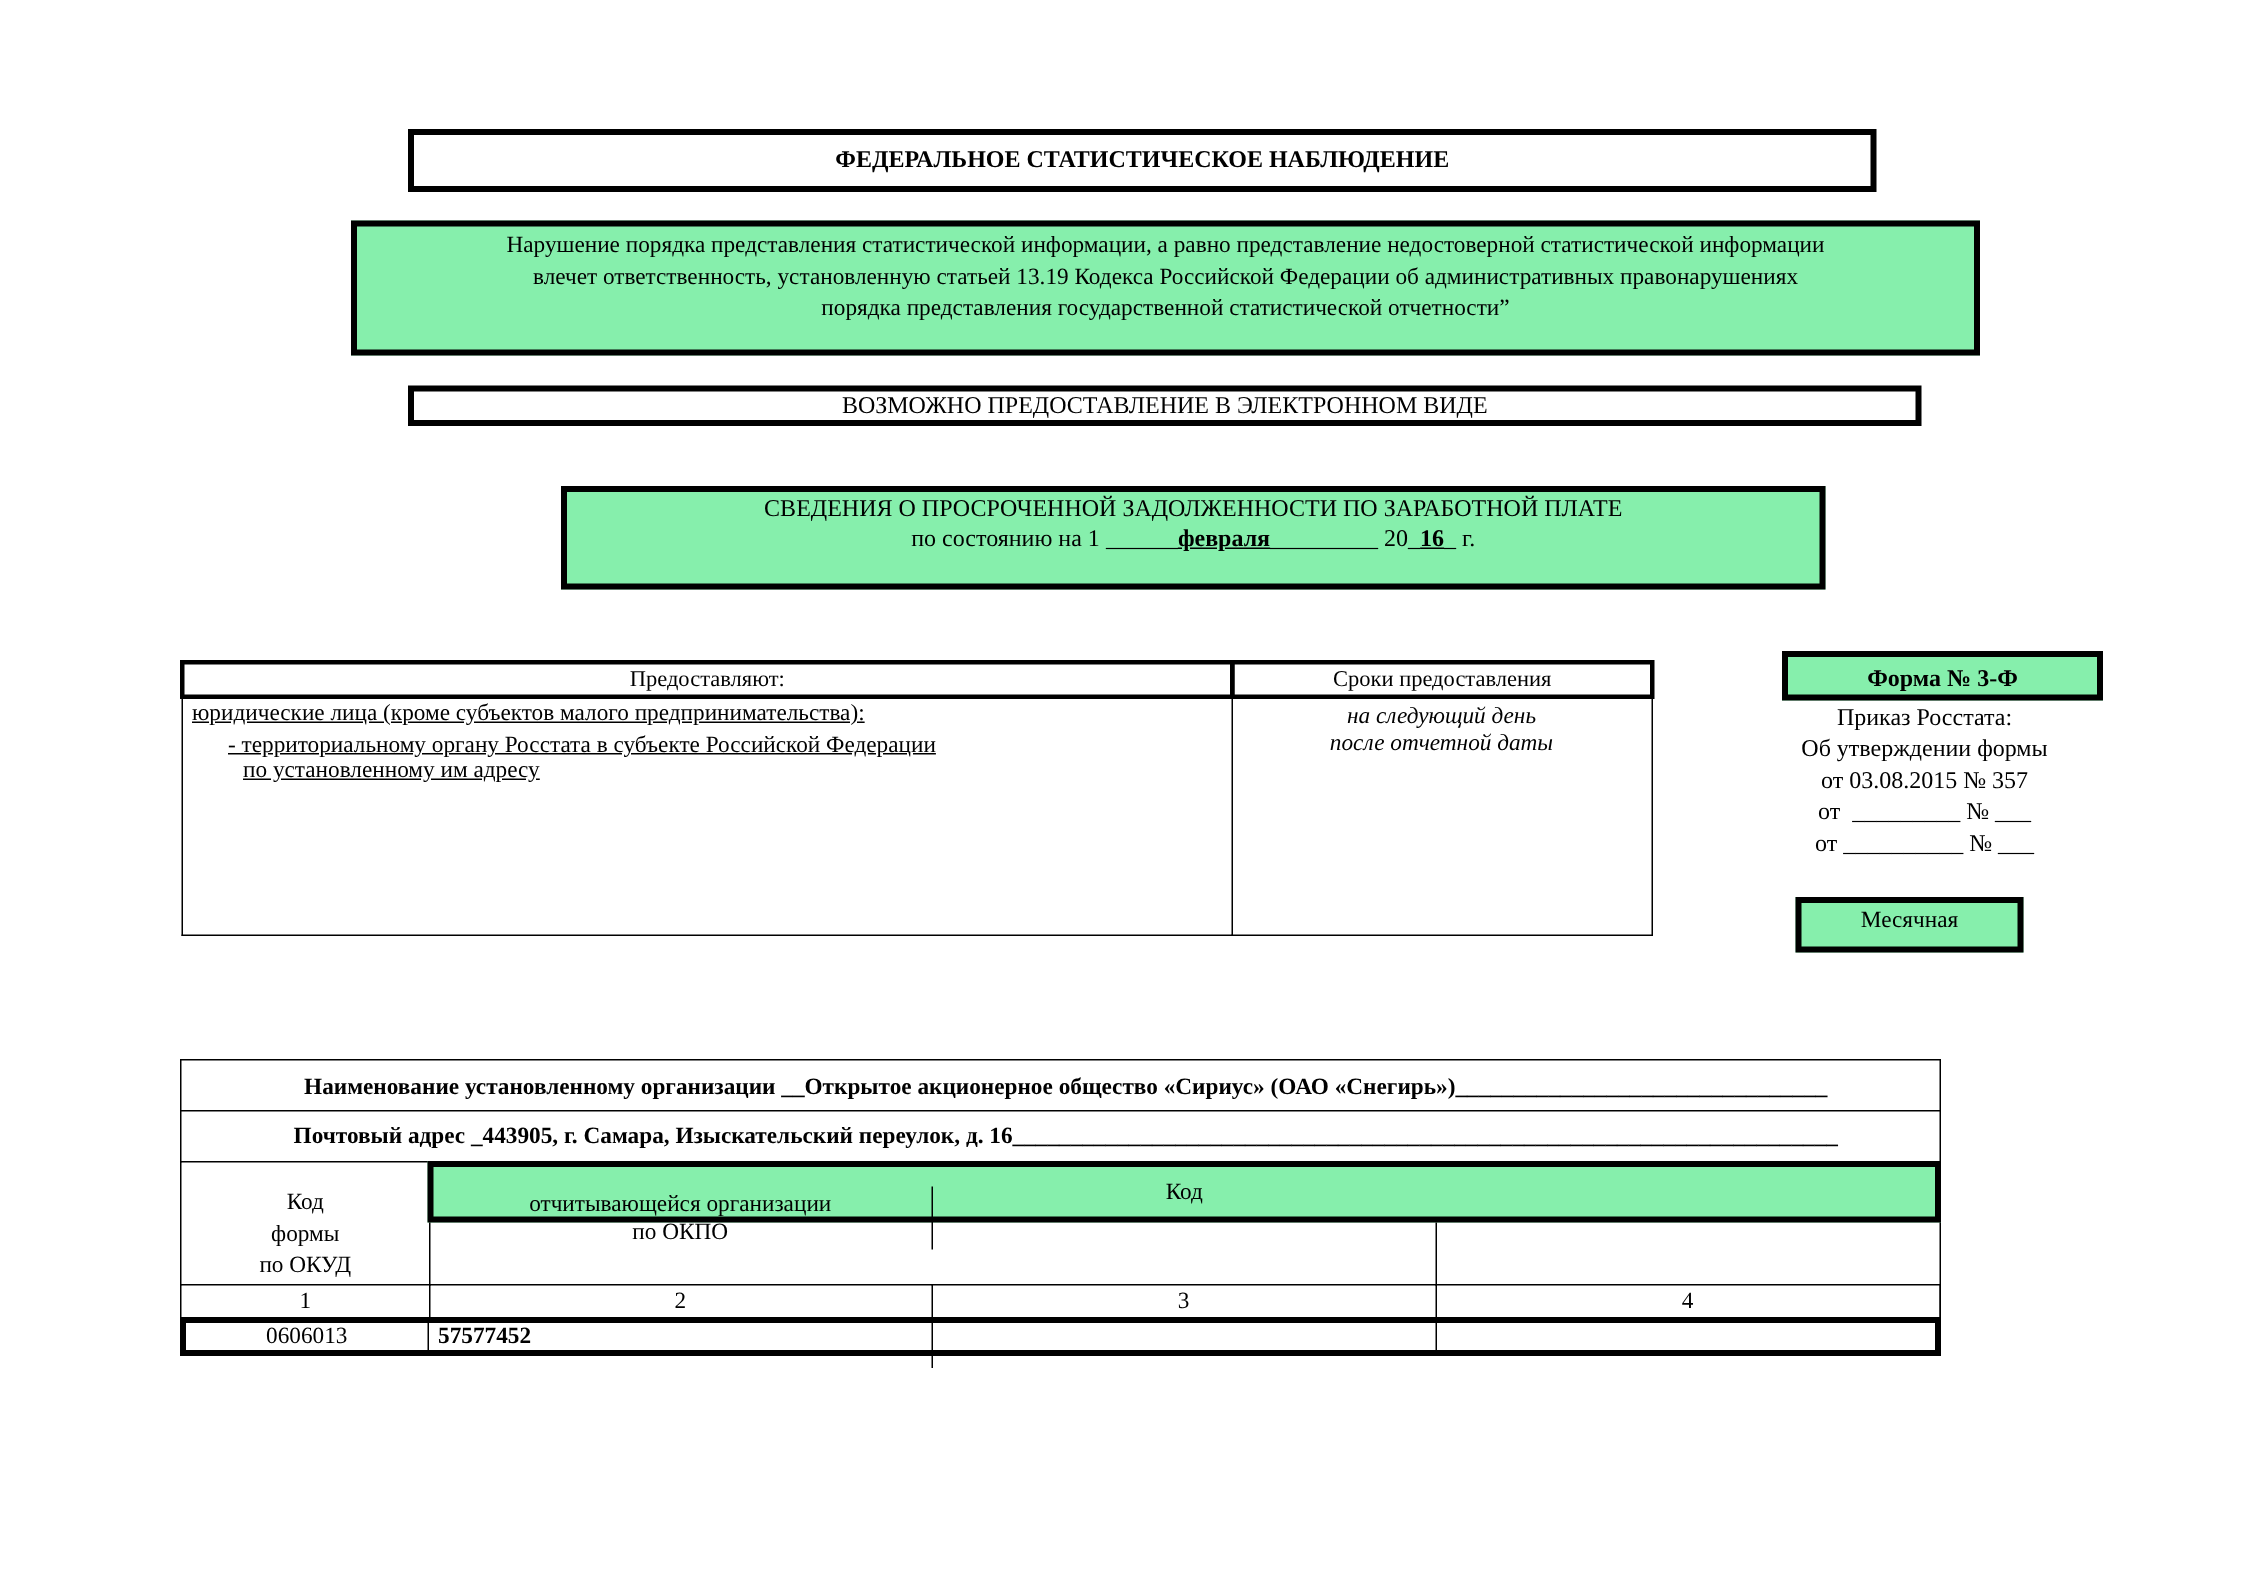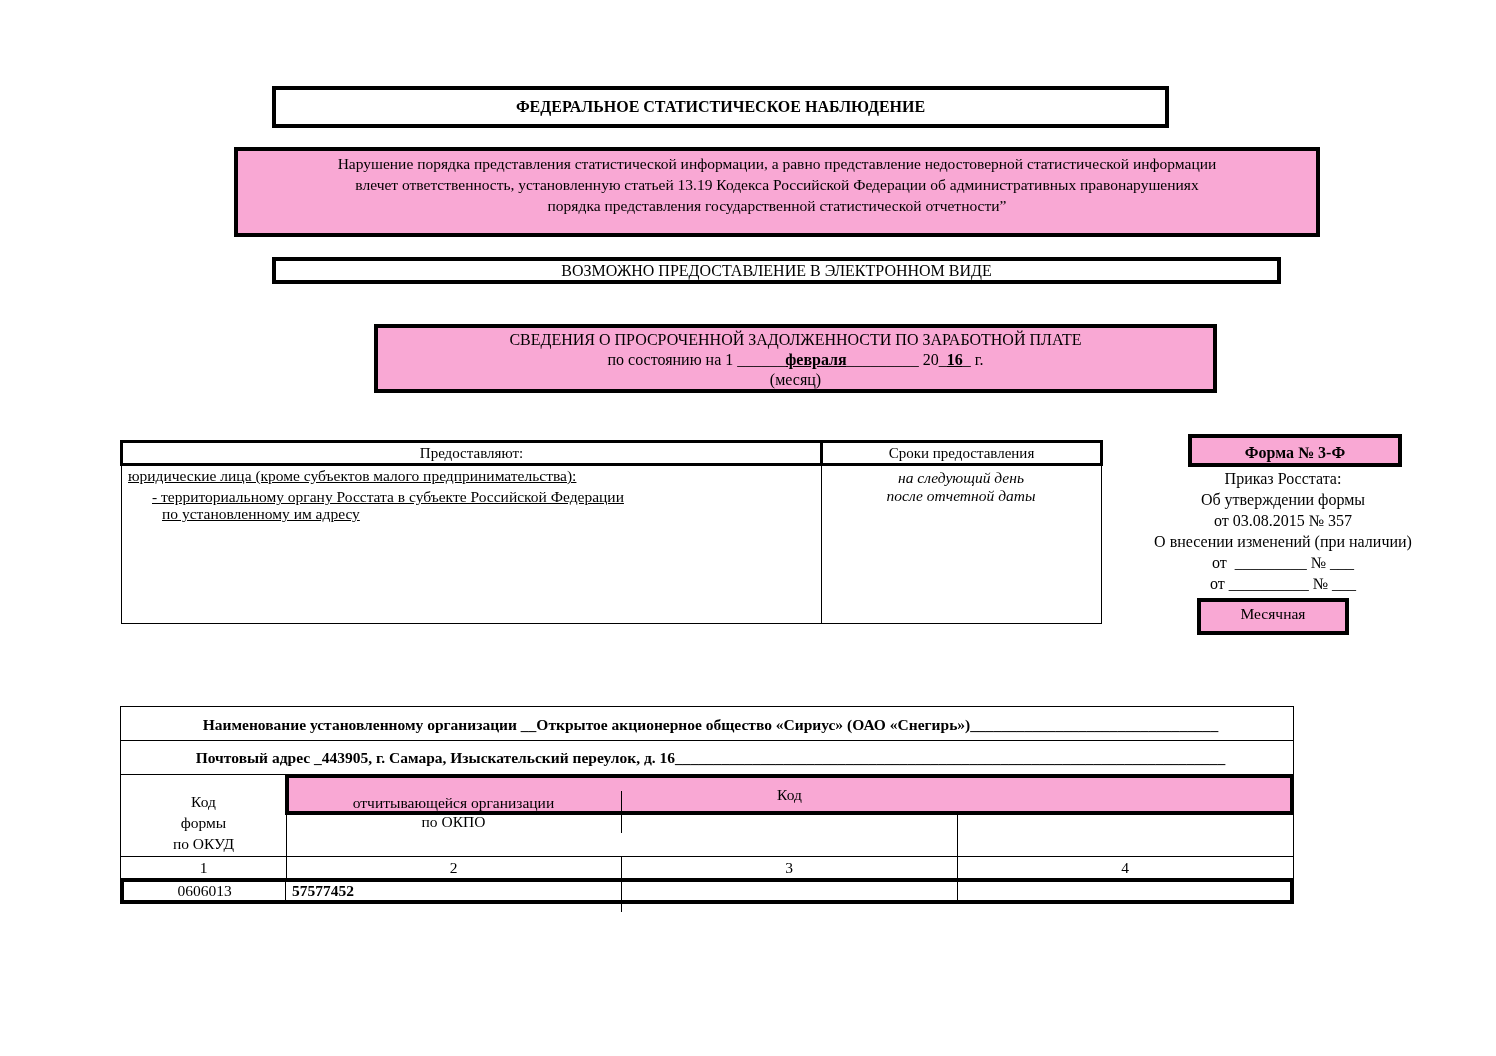--- a/index.html
+++ b/index.html
@@ -2,27 +2,27 @@
 <html><head>
 <meta charset="utf-8">
 <style>
   html, body { margin: 0; padding: 0; }
   body {
     width: 1496px; height: 1056px; position: relative; background: #ffffff;
     font-family: "Liberation Serif", "DejaVu Serif", serif; color: #000; overflow: hidden;
   }
   .abs { position: absolute; box-sizing: border-box; }
   .center { text-align: center; }
-  .gray { background: #f9a8d4; }
+  .gray { background: #86efac; }
   .thick { border: 4px solid #000; }
   .line { white-space: nowrap; }
   .b { font-weight: bold; text-align: center; }
   .u { text-decoration: underline; }
 
-  #title-box { left: 272px; top: 86px; width: 897px; height: 42px; font-weight: bold; font-size: 16px; line-height: 34px; }
+  #title-box { left: 272px; top: 86px; width: 979px; height: 42px; font-weight: bold; font-size: 16px; line-height: 34px; }
   #warning-box { left: 234px; top: 147px; width: 1086px; height: 90px; font-size: 15.5px; line-height: 21px; padding-top: 2px; }
   #electronic-box { left: 272px; top: 257px; width: 1009px; height: 27px; font-size: 16px; line-height: 20px; }
   #report-box { left: 374px; top: 324px; width: 843px; height: 69px; font-size: 16px; line-height: 20px; padding-top: 2px; }
   #submit-head-left { left: 120px; top: 440px; width: 703px; height: 26px; border: 3px solid #000; font-size: 15px; line-height: 20px; }
   #submit-head-right { left: 820px; top: 440px; width: 283px; height: 26px; border: 3px solid #000; font-size: 15px; line-height: 20px; }
   #submit-body-left { left: 121px; top: 465px; width: 701px; height: 159px; border-left: 1px solid #000; border-bottom: 1px solid #000; border-right: 1px solid #000; font-size: 15.5px; line-height: 17px; padding: 2px 6px; text-decoration: underline; }
   #submit-body-right { left: 821px; top: 465px; width: 281px; height: 159px; border-right: 1px solid #000; border-bottom: 1px solid #000; font-size: 15.5px; line-height: 18px; padding-top: 4px; font-style: italic; }
 
   #form-box { left: 1188px; top: 434px; width: 214px; height: 33px; border: 4px solid #000; font-weight: bold; font-size: 16px; line-height: 30px; }
   #order-block { left: 1126px; top: 468px; width: 314px; font-size: 16px; line-height: 21px; }
@@ -47,21 +47,20 @@
 
 <div id="electronic-box" class="abs thick center">
   <span>ВОЗМОЖНО ПРЕДОСТАВЛЕНИЕ В ЭЛЕКТРОННОМ ВИДЕ</span>
 </div>
 
 <div id="report-box" class="abs thick gray center">
   <div>СВЕДЕНИЯ О ПРОСРОЧЕННОЙ ЗАДОЛЖЕННОСТИ ПО ЗАРАБОТНОЙ ПЛАТЕ</div>
   <div>
     <span>по состоянию на 1 </span><span>______</span><span class="b u">февраля</span><span>_________</span><span> 20</span><span>_</span><span class="b u">16</span><span>_</span><span> г.</span>
   </div>
-  <div>(месяц)</div>
 </div>
 
 <div id="submit-body-left" class="abs">
   <div>юридические лица (кроме субъектов малого предпринимательства):</div>
   <div style="padding-left:24px; margin-top:4px;">- территориальному органу Росстата в субъекте Российской Федерации</div>
   <div style="padding-left:34px;">по установленному  им адресу</div>
 </div>
 <div id="submit-body-right" class="abs center">
   <div>на следующий день</div>
   <div>после отчетной даты</div>
@@ -73,21 +72,20 @@
   <span>Сроки предоставления</span>
 </div>
 
 <div id="form-box" class="abs gray center">
   <span>Форма № 3-Ф</span>
 </div>
 <div id="order-block" class="abs center">
   <div>Приказ Росстата:</div>
   <div>Об утверждении формы</div>
   <div>от 03.08.2015 № 357</div>
-  <div>О внесении изменений (при наличии)</div>
   <div style="white-space:pre;">от  _________ № ___</div>
   <div style="white-space:pre;">от __________ № ___</div>
 </div>
 <div id="periodicity-box" class="abs gray center">
   <span>Месячная</span>
 </div>
 
 <div id="org-name-row" class="abs b line">
   <span>Наименование установленному организации </span><span>__Открытое акционерное общество «Сириус» (ОАО «Снегирь»)</span><span>________________________________</span>
 </div>

